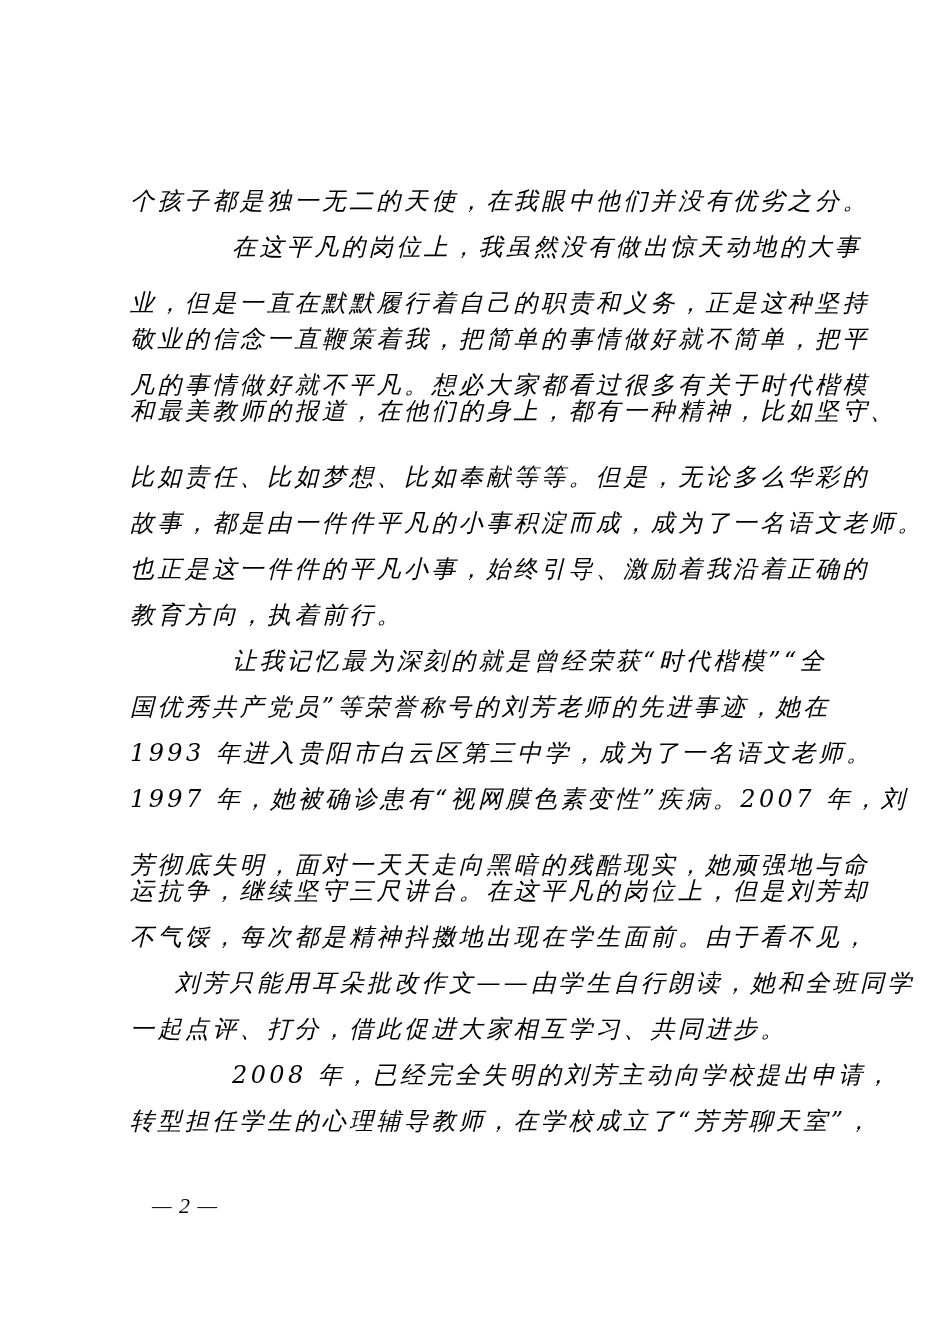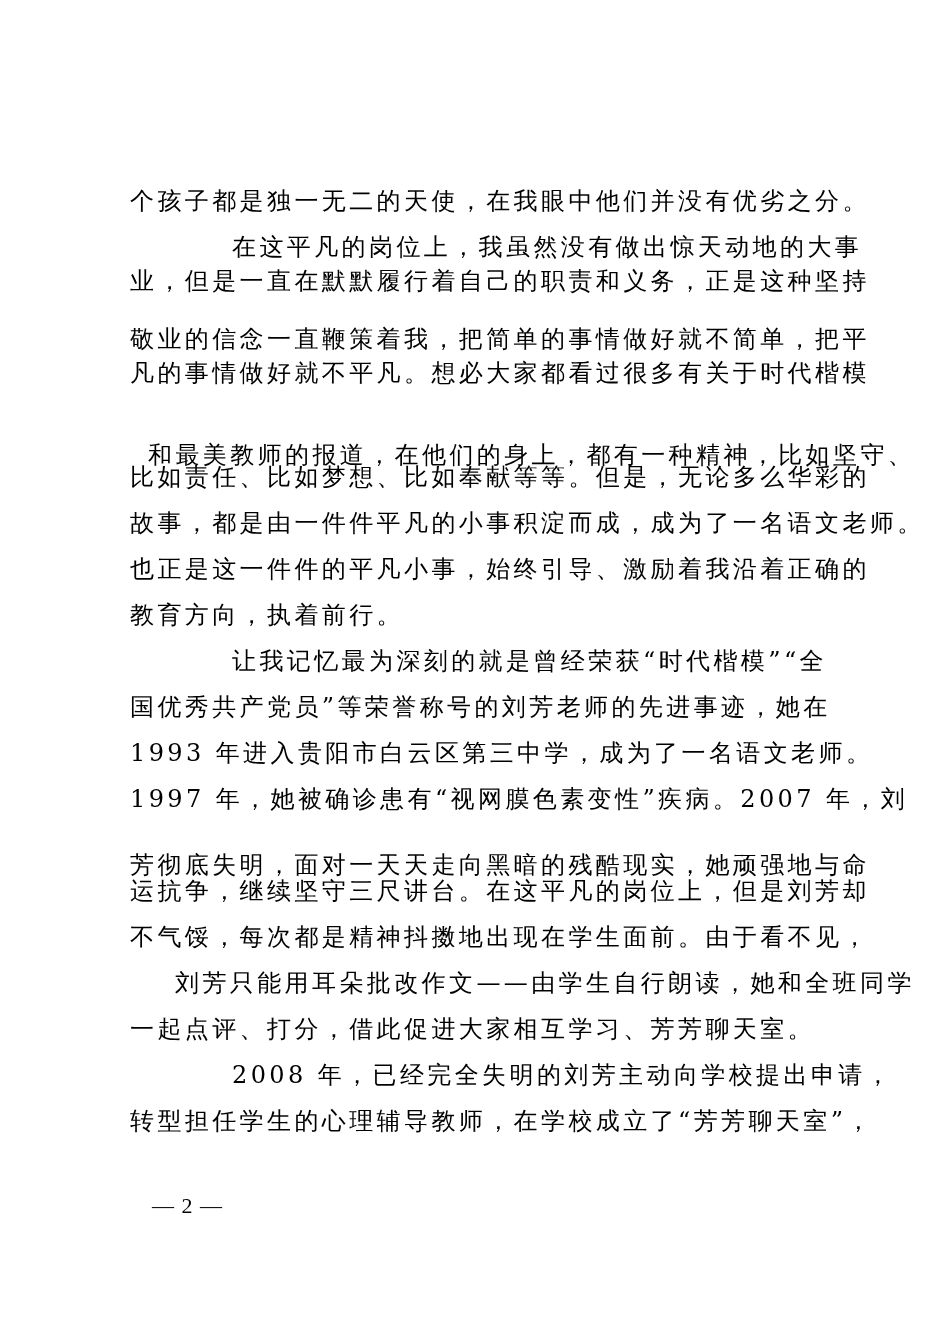--- a/index.html
+++ b/index.html
@@ -15,20 +15,21 @@
       font-family: "DejaVu Serif", "Liberation Serif", serif;
       color: #000000;
     }
     .page {
       position: absolute;
       left: 0;
       top: 0;
       width: 950px;
       height: 976px;
       background: #ffffff;
+      font-style: italic;
     }
     .line {
       position: absolute;
       left: 130px;
       width: 720px;
       font-size: 24px;
       line-height: 30px;
       height: 30px;
       white-space: nowrap;
       letter-spacing: 3.4px;
@@ -47,35 +48,35 @@
       letter-spacing: 1px;
     }
   </style>
 </head>
 <body>
 
 <div class="page">
   <div>
     <div class="line" style="top:186px;">个孩子都是独一无二的天使，在我眼中他们并没有优劣之分。</div>
     <div class="line indent" style="top:232px;">在这平凡的岗位上，我虽然没有做出惊天动地的大事</div>
-    <div class="line" style="top:266px;">业，但是一直在默默履行着自己的职责和义务，正是这种坚持</div>
+    <div class="line" style="top:288px;">业，但是一直在默默履行着自己的职责和义务，正是这种坚持</div>
     <div class="line" style="top:324px;">敬业的信念一直鞭策着我，把简单的事情做好就不简单，把平</div>
-    <div class="line" style="top:358px;">凡的事情做好就不平凡。想必大家都看过很多有关于时代楷模</div>
-    <div class="line" style="top:440px;margin-left:18px;">和最美教师的报道，在他们的身上，都有一种精神，比如坚守、</div>
+    <div class="line" style="top:370px;">凡的事情做好就不平凡。想必大家都看过很多有关于时代楷模</div>
+    <div class="line" style="top:396px;">和最美教师的报道，在他们的身上，都有一种精神，比如坚守、</div>
     <div class="line" style="top:462px;">比如责任、比如梦想、比如奉献等等。但是，无论多么华彩的</div>
     <div class="line" style="top:508px;">故事，都是由一件件平凡的小事积淀而成，成为了一名语文老师。</div>
     <div class="line" style="top:554px;">也正是这一件件的平凡小事，始终引导、激励着我沿着正确的</div>
     <div class="line" style="top:600px;">教育方向，执着前行。</div>
     <div class="line indent" style="top:646px;">让我记忆最为深刻的就是曾经荣获“时代楷模”“全</div>
     <div class="line" style="top:692px;">国优秀共产党员”等荣誉称号的刘芳老师的先进事迹，她在</div>
     <div class="line" style="top:738px;">1993 年进入贵阳市白云区第三中学，成为了一名语文老师。</div>
     <div class="line" style="top:784px;">1997 年，她被确诊患有“视网膜色素变性”疾病。2007 年，刘</div>
     <div class="line" style="top:850px;text-align:right;">芳彻底失明，面对一天天走向黑暗的残酷现实，她顽强地与命</div>
     <div class="line" style="top:876px;">运抗争，继续坚守三尺讲台。在这平凡的岗位上，但是刘芳却</div>
     <div class="line" style="top:922px;">不气馁，每次都是精神抖擞地出现在学生面前。由于看不见，</div>
     <div class="line" style="top:968px;margin-left:45px;">刘芳只能用耳朵批改作文——由学生自行朗读，她和全班同学</div>
-    <div class="line" style="top:1014px;">一起点评、打分，借此促进大家相互学习、芳芳聊天室。</div>
+    <div class="line" style="top:1014px;">一起点评、打分，借此促进大家相互学习、共同进步。</div>
     <div class="line indent" style="top:1060px;">2008 年，已经完全失明的刘芳主动向学校提出申请，</div>
     <div class="line" style="top:1106px;">转型担任学生的心理辅导教师，在学校成立了“芳芳聊天室”，</div>
   </div>
 
   <div class="page-number">— 2 —</div>
 </div>
 
 </body></html>

